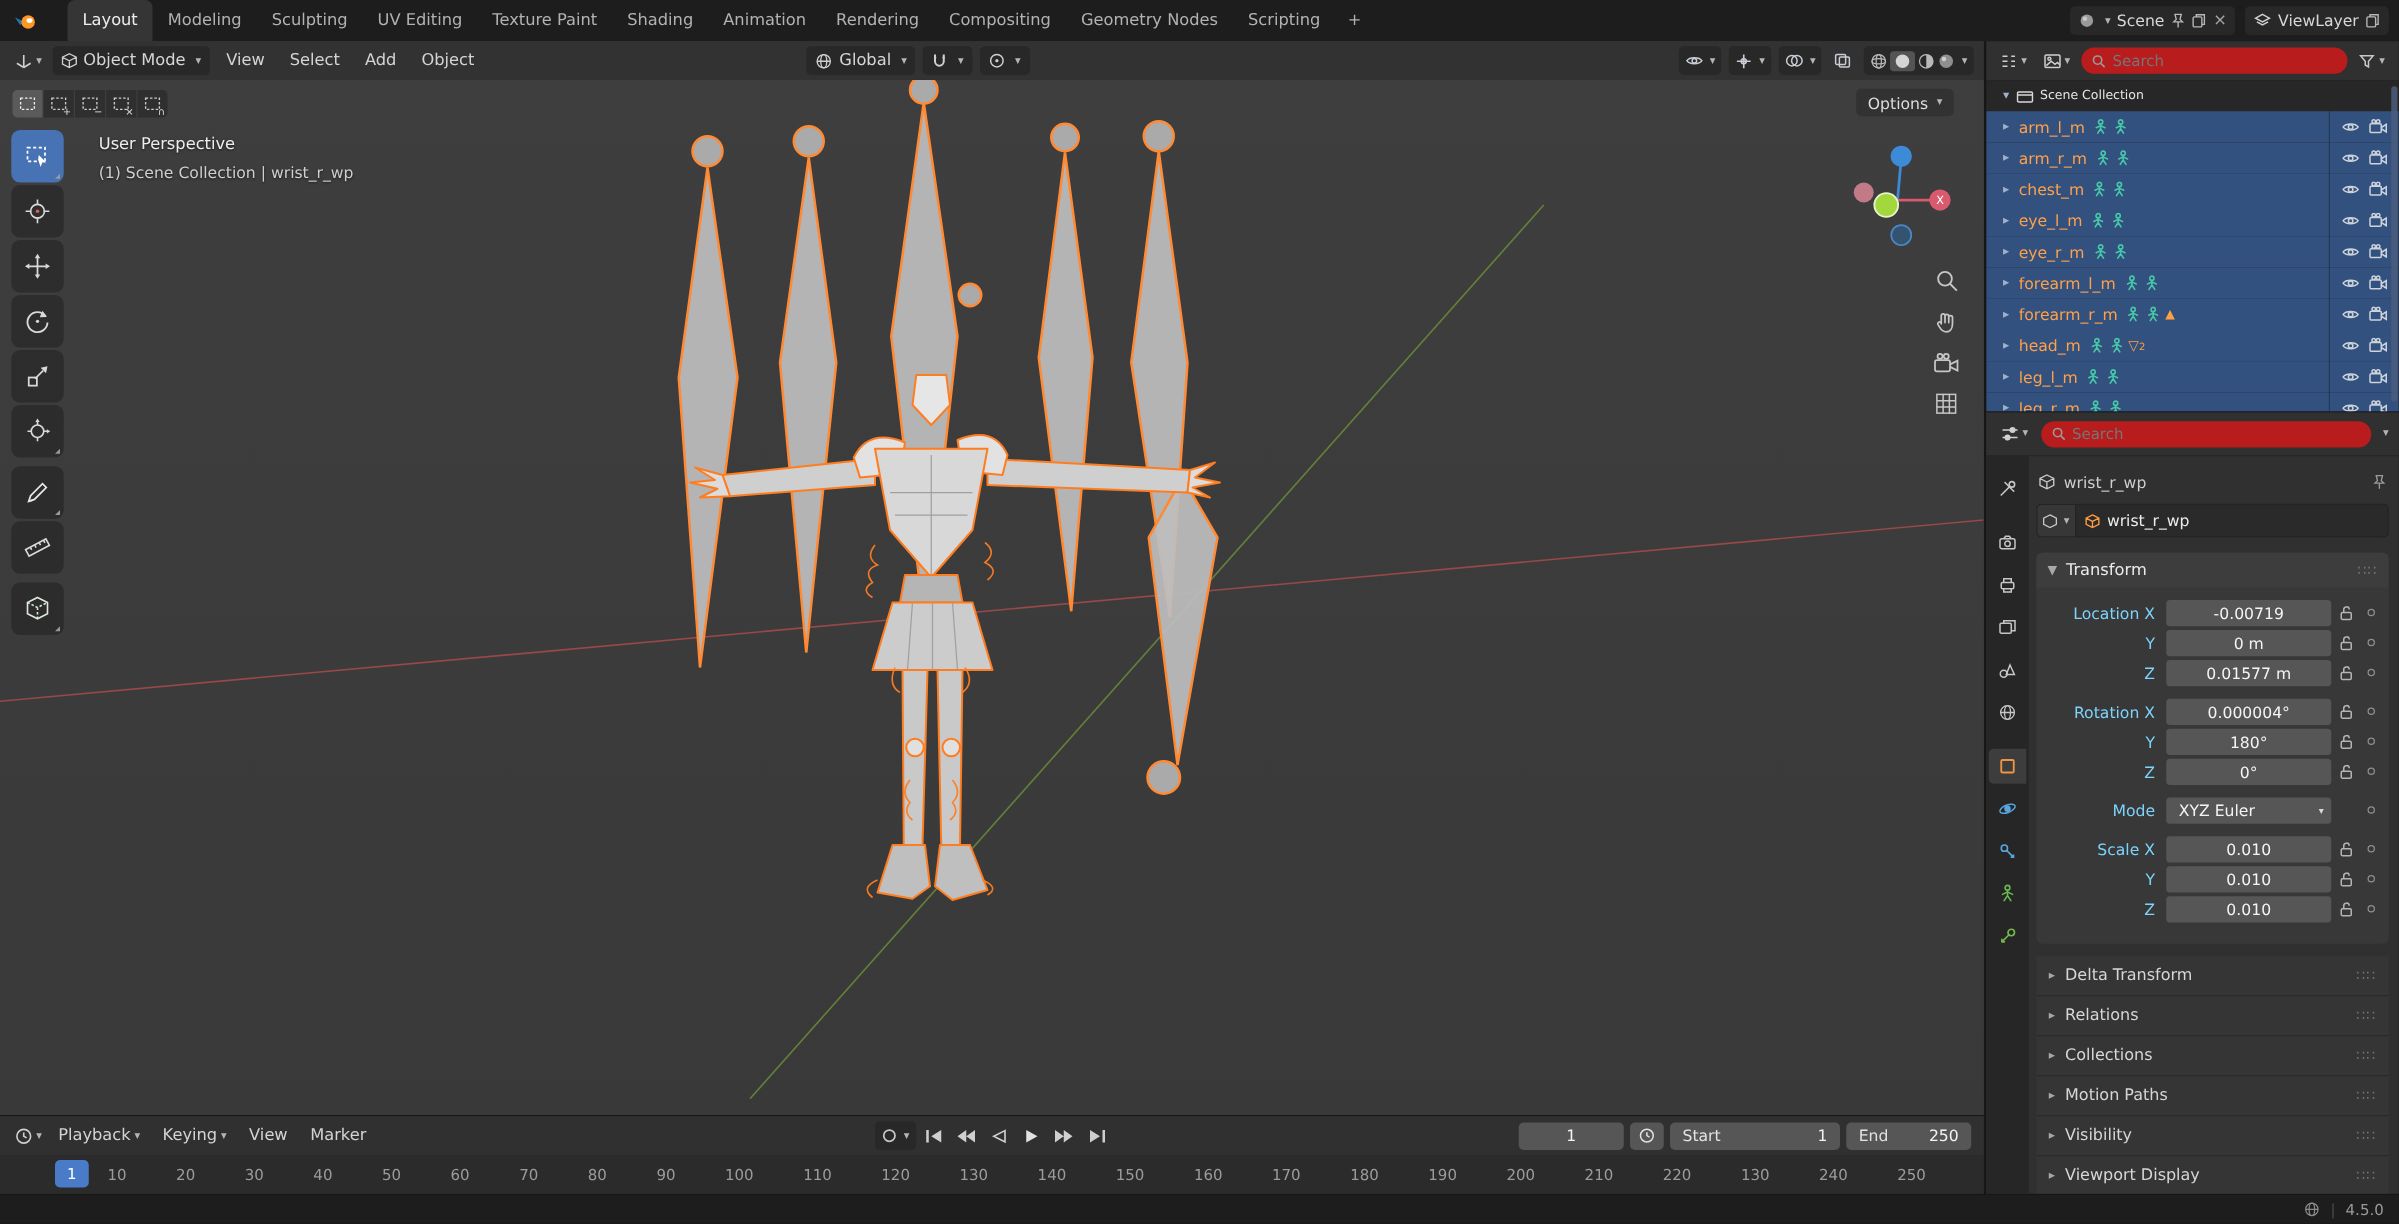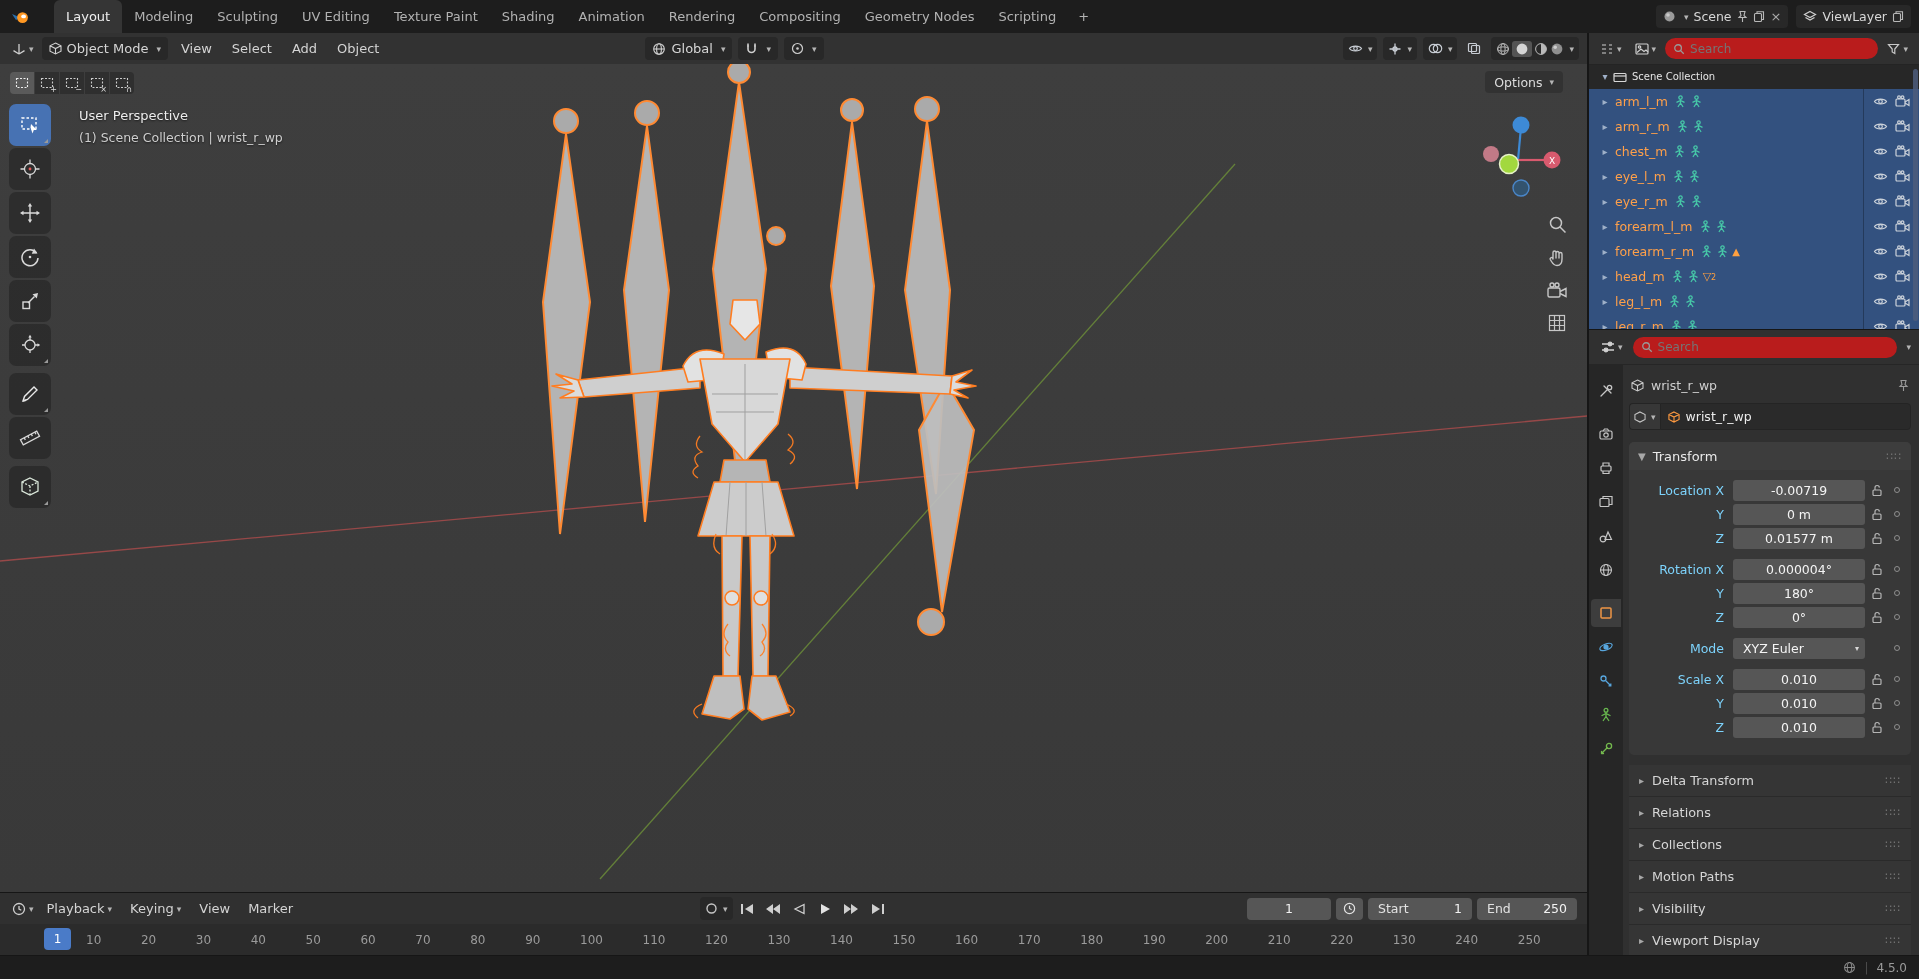--- a/index.html
+++ b/index.html
@@ -567,21 +567,21 @@
       </div>
 
       <div class="tl-right">
         <div class="tl-field" id="cur-frame">1</div>
         <div class="tl-field tl-clock">
             <svg width="13" height="13" viewBox="0 0 14 14" fill="none" stroke="#e2e2e2" stroke-width="1.3">
               <circle cx="7" cy="7" r="5.5"></circle>
               <path d="M7,4 V7 L9.3,8.3"></path>
             </svg>
           </div>
-        <div class="tl-field tl-sef" style="width:104px">
+        <div class="tl-field tl-sef" style="width:136px">
           <span class="fl">Start</span>
             <span class="fv">1</span>
         </div>
         <div class="tl-field tl-sef" style="width:100px">
           <span class="fl">End</span>
             <span class="fv">250</span>
         </div>
       </div>
     </div>
     <div id="tl-ruler">

